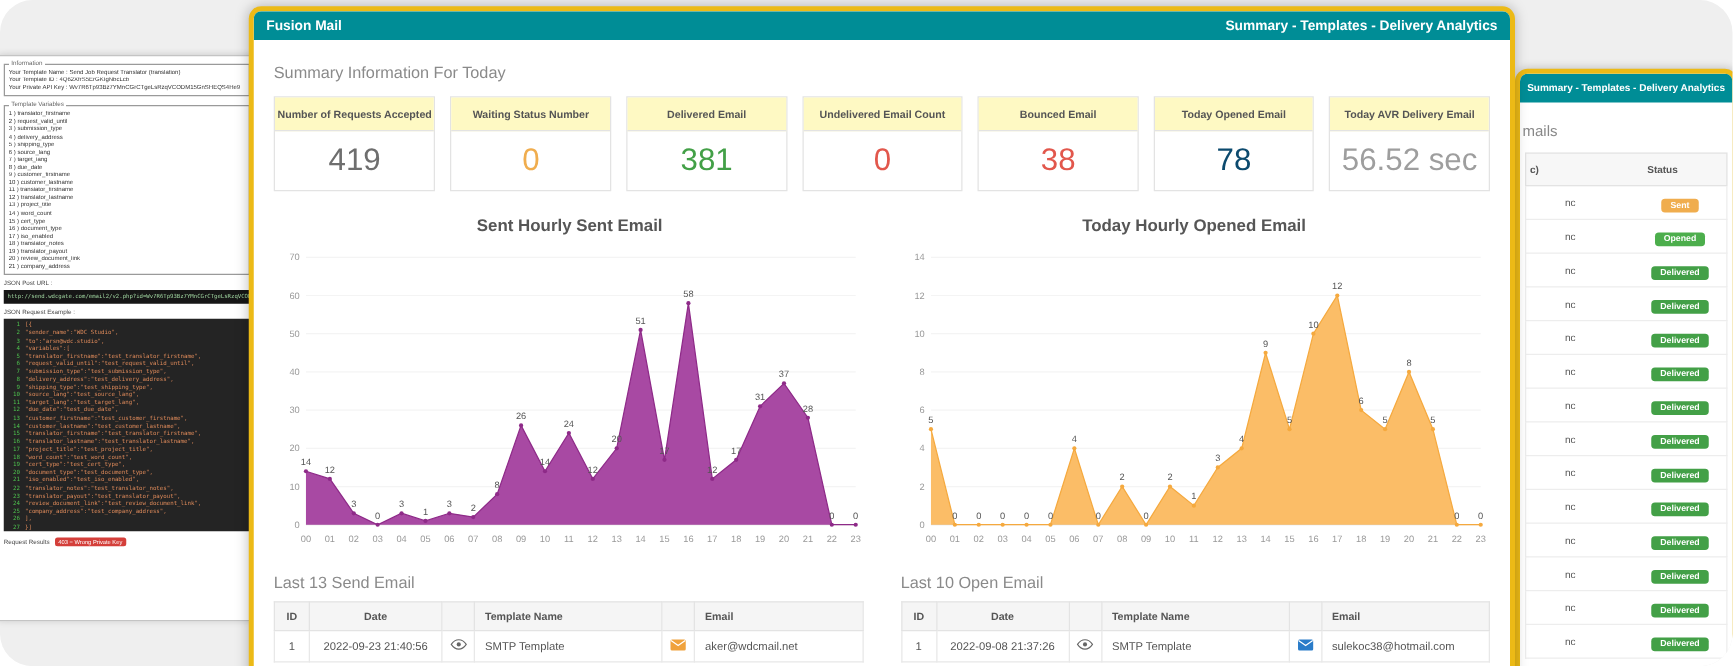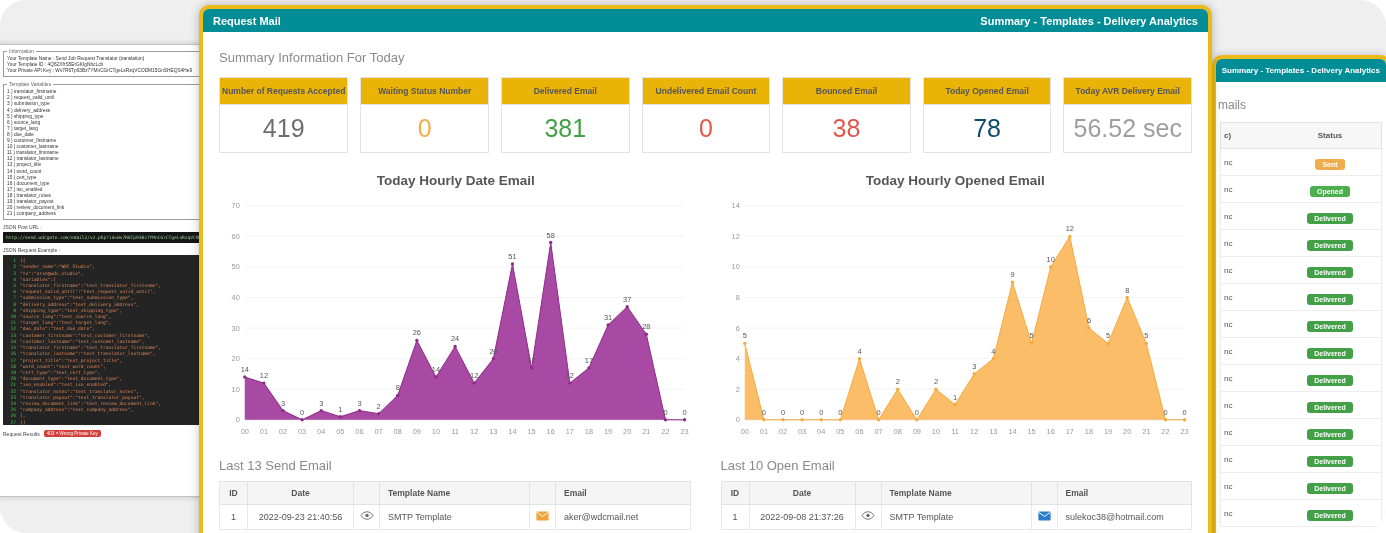--- a/index.html
+++ b/index.html
@@ -27,21 +27,21 @@
   
   .main-window { position:absolute; left:199px; top:5px; width:1013px; height:545px;
                  background:#fff; border:4px solid #ecba16; border-radius:10px; overflow:hidden;
                  z-index:3; box-shadow:0 0 10px rgba(0,0,0,.25); }
   .teal-bar { background:#008d96; height:23px; display:flex; justify-content:space-between;
               align-items:center; padding:0 10px; color:#fff; font-size:11px; font-weight:bold; }
   .main-content { padding:10px 16px 0; }
   .sum-title { font-size:13px; color:#8a8a8a; margin:8px 0 12px; }
   .cards { display:flex; gap:12px; }
   .card { flex:1; border:1px solid #e3e3e3; background:#fff; }
-  .card-h { background:#eab308; border-bottom:1px solid #e3e3e3; font-size:8.5px; font-weight:bold;
+  .card-h { background:#fef9c3; border-bottom:1px solid #e3e3e3; font-size:8.5px; font-weight:bold;
             color:#555; text-align:center; padding:8px 2px; white-space:nowrap; overflow:hidden; }
   .card-v { height:47px; display:flex; align-items:center; justify-content:center; font-size:25px; }
   .charts { display:flex; gap:26px; margin-top:16px; }
   .chart-col { flex:1; min-width:0; }
   .chart-title { text-align:center; font-weight:bold; font-size:13.5px; color:#565656; margin:4px 0 0; }
   svg.chart { width:100%; height:auto; display:block; }
   .tables { display:flex; gap:30px; margin-top:4px; }
   .tbl-col { flex:1; min-width:0; }
   .tbl-title { font-size:13px; color:#8a8a8a; margin:10px 0 8px; }
   table.mail { width:100%; border-collapse:collapse; table-layout:fixed; }
@@ -55,21 +55,21 @@
   
   .right-window { position:absolute; left:1212px; top:55px; width:178px; height:490px;
                   background:#fff; border:4px solid #ecba16; border-radius:10px; overflow:hidden;
                   z-index:1; box-shadow:0 0 8px rgba(0,0,0,.2); }
   .right-window .teal-bar { justify-content:flex-end; font-size:8px; padding:0 6px; white-space:nowrap; }
   .r-heading { font-size:12px; color:#888; padding:16px 2px 10px; }
   .r-table { margin:0 4px; }
   .r-head { display:flex; background:#f7f7f7; border:1px solid #e3e3e3; }
   .r-head .r-c1 { width:58px; padding:8px 3px; font-size:8px; font-weight:bold; color:#555; }
   .r-head .r-c2 { flex:1; padding:8px 3px; font-size:8px; font-weight:bold; color:#555; text-align:center; }
-  .r-row { display:flex; border:1px solid #ededed; border-top:none; align-items:center; height:27px; }
+  .r-row { display:flex; border:1px solid #ededed; border-top:none; align-items:center; height:27px;padding-left:28px; }
   .r-cell-text { width:58px; padding-left:3px; font-size:8px; color:#555; }
   .r-cell-badge { flex:1; text-align:center; }
   .badge { display:inline-block; padding:2px 7px; border-radius:3px; color:#fff; font-size:7px; font-weight:bold; }
 </style>
 </head>
 <body>
 
 <div class="canvas">
 
   <div class="left-window">
@@ -219,21 +219,21 @@
         </div>
       </div>
     <div class="results-row">
       <span class="tiny-label" style="margin:0">Request Results</span>
       <span class="result-badge">403 = Wrong Private Key</span>
     </div>
   </div>
 
   <div class="main-window">
     <div class="teal-bar">
-      <span>Request Mail</span>
+      <span>Fusion Mail</span>
       <span>Summary - Templates - Delivery Analytics</span>
     </div>
     <div class="main-content">
       <div class="sum-title">Summary Information For Today</div>
 
       <div class="cards">
           <div class="card">
             <div class="card-h">Number of Requests Accepted</div>
             <div class="card-v" style="color: rgb(110, 110, 110);">419</div>
           </div>
@@ -258,21 +258,21 @@
             <div class="card-v" style="color: #0c4a6e;">78</div>
           </div>
           <div class="card">
             <div class="card-h">Today AVR Delivery Email</div>
             <div class="card-v" style="color: rgb(158, 158, 158);">56.52 sec</div>
           </div>
         </div>
 
       <div class="charts">
         <div class="chart-col">
-          <div class="chart-title">Today Hourly Date Email</div>
+          <div class="chart-title">Sent Hourly Sent Email</div>
           <svg class="chart" viewBox="0 0 478 258">
               <line x1="26" y1="234" x2="470" y2="234" stroke="#ddd"></line>
               <text x="21" y="236.5" text-anchor="end" font-size="7.5" fill="#999">0</text>
               <line x1="26" y1="203.14285714285717" x2="470" y2="203.14285714285717" stroke="#f4f4f4"></line>
               <text x="21" y="205.64285714285717" text-anchor="end" font-size="7.5" fill="#999">10</text>
               <line x1="26" y1="172.28571428571428" x2="470" y2="172.28571428571428" stroke="#f4f4f4"></line>
               <text x="21" y="174.78571428571428" text-anchor="end" font-size="7.5" fill="#999">20</text>
               <line x1="26" y1="141.42857142857142" x2="470" y2="141.42857142857142" stroke="#f4f4f4"></line>
               <text x="21" y="143.92857142857142" text-anchor="end" font-size="7.5" fill="#999">30</text>
               <line x1="26" y1="110.57142857142858" x2="470" y2="110.57142857142858" stroke="#f4f4f4"></line>

